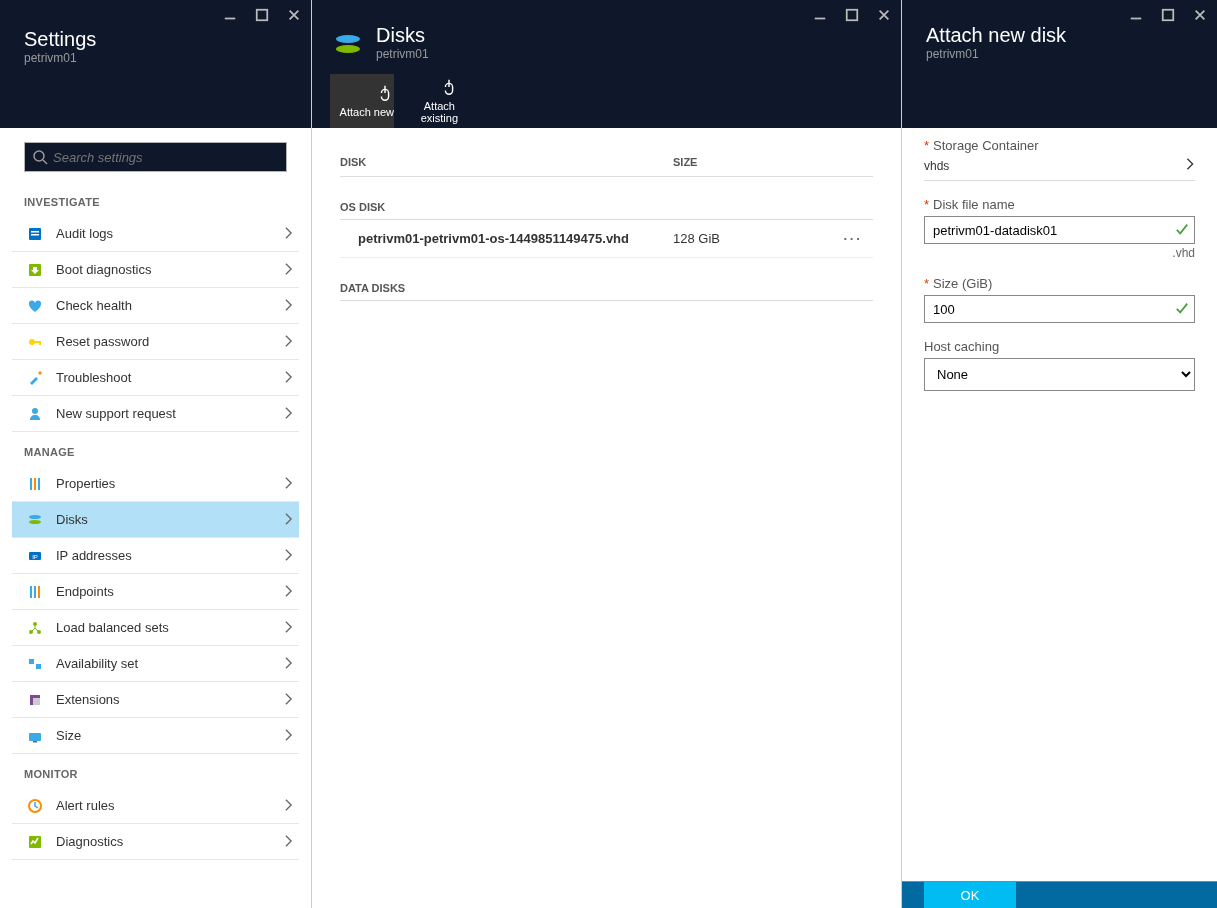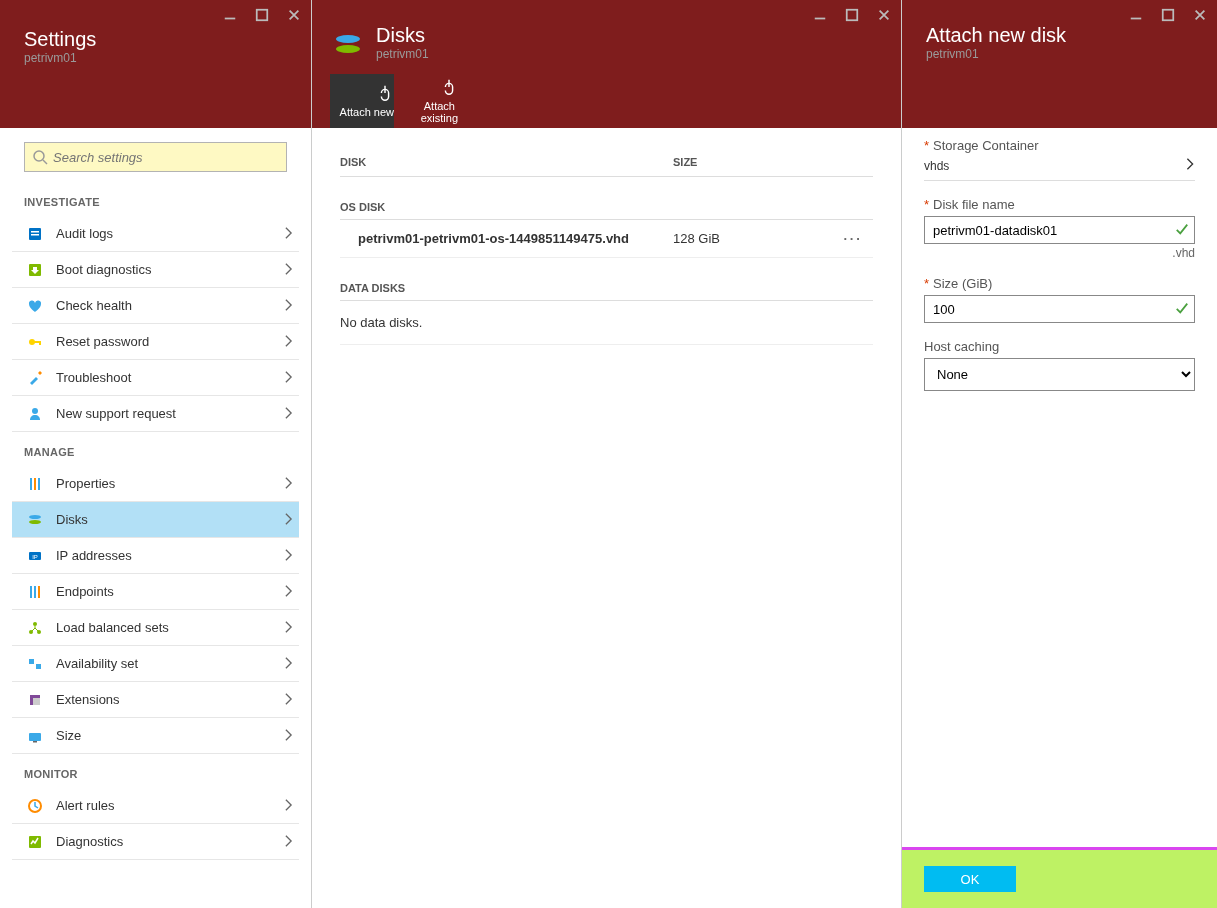--- a/index.html
+++ b/index.html
@@ -1,39 +1,39 @@
 <!DOCTYPE html>
 <html><head>
 <meta charset="utf-8">
 <style>
   * { box-sizing: border-box; margin: 0; padding: 0; }
   body { font-family: "Segoe UI", Arial, sans-serif; font-size: 13px; color: #333; background: #fff; width: 1217px; height: 908px; overflow: hidden; display:flex; }
   .blade { height: 908px; display:flex; flex-direction:column; border-right: 1px solid #ccc; }
   .blade.settings { width: 312px; }
   .blade.disks { width: 590px; }
   .blade.attach { width: 315px; border-right:none; }
-  .blade-header { background: #7f1d1d; color:#fff; position:relative; }
+  .blade-header { background: #0f172a; color:#fff; position:relative; }
   .blade-header.tall { height: 128px; }
   .win-controls { position:absolute; top:6px; right:8px; display:flex; gap:14px; }
   .wc { width:18px; height:18px; display:flex; align-items:center; justify-content:center; cursor:pointer; color:#bbb; }
   .wc svg { width:14px; height:14px; }
   .title { font-size: 20px; font-weight: 300; }
   .subtitle { font-size: 12px; color: #9a9a9a; }
   .settings .hdr-inner { padding: 28px 20px 0 24px; }
   .disks .hdr-inner { padding: 24px 20px 0 20px; display:flex; align-items:flex-start; gap:12px; }
   .attach .hdr-inner { padding: 24px 20px 0 24px; }
   .disk-icon-big { width:32px; height:32px; margin-top:4px; }
   .toolbar { position:absolute; left:0; bottom:0; height:54px; display:flex; padding-left:0; }
   .tool-btn { width:64px; height:54px; color:#fff; display:flex; flex-direction:column; align-items:flex-end; justify-content:center; gap:2px; font-size:11px; cursor:pointer; text-align:center; line-height:1.1; }
   .tool-btn.active { background: #333; }
   .tool-btn svg { width:18px; height:18px; }
   .blade-body { flex:1; overflow:auto; background:#fff; }
   
   .search-wrap { padding: 14px 24px 10px 24px; }
-  .search-inp { width:100%; height:30px; border:1px solid #b3b3b3; padding:0 8px 0 28px; font-style:italic; color:#888; font-size:13px; background:#fef9c3; }
+  .search-inp { width:100%; height:30px; border:1px solid #b3b3b3; padding:0 8px 0 28px; font-style:italic; color:#888; font-size:13px; background:#0f172a; }
   .search-rel { position:relative; }
   .search-icn { position:absolute; left:8px; top:7px; width:16px; height:16px; color:#999; }
   .sect-hdr { padding: 14px 24px 8px 24px; font-size:11px; font-weight:600; color:#666; letter-spacing:0.3px; }
   .s-item { display:flex; align-items:center; height:36px; padding:0 14px 0 14px; margin:0 12px; border-bottom:1px solid #e6e6e6; cursor:pointer; position:relative; }
   .s-item.selected { background:#b2e0f6; }
   .s-icon { width:18px; height:18px; margin-right:12px; display:flex; align-items:center; justify-content:center; }
   .s-icon svg, .s-icon .glyph { width:16px; height:16px; }
   .chev { position:absolute; right:6px; top:10px; color:#666; }
   .chev svg { width:9px; height:14px; }
   
@@ -52,21 +52,21 @@
   .fgroup { margin-bottom: 16px; }
   .flabel { font-size:13px; color:#555; display:block; margin-bottom:4px; }
   .req { color:#d83b01; margin-right:4px; }
   .sel-row { display:flex; align-items:center; justify-content:space-between; border-bottom:1px solid #ddd; padding-bottom:6px; cursor:pointer; }
   .sel-val { font-size:12px; color:#333; }
   .finput { width:100%; height:28px; border:1px solid #888; padding:0 26px 0 8px; font-size:13px; }
   .frel { position:relative; }
   .valid-mark { position:absolute; right:6px; top:6px; color:#4aa03f; }
   .suffix { text-align:right; font-size:12px; color:#666; margin-top:2px; }
   .fselect { width:100%; height:33px; border:1px solid #888; padding:0 8px; font-size:13px; background:#fff; }
-  .footer { border-top:3px solid #d946ef; padding:16px 22px; background:#bef264; }
+  .footer { border-top:1px solid #d946ef; padding:0 22px; background:#0369a1; }
   .ok-btn { background:#00bcf2; color:#fff; border:none; width:92px; height:26px; font-size:13px; cursor:pointer; }
 </style>
 </head>
 <body>
 
 <div class="blade settings">
   <div class="blade-header tall">
     <div class="win-controls">
       <div class="wc">
           <svg viewBox="0 0 16 16">
@@ -359,21 +359,20 @@
         <div class="dcol-size">SIZE</div>
         <div class="dcol-act"></div>
       </div>
       <div class="sub-hdr">OS DISK</div>
       <div class="drow">
         <div class="dcol-name">petrivm01-petrivm01-os-1449851149475.vhd</div>
         <div class="dcol-size">128 GiB</div>
         <div class="dcol-act dots">···</div>
       </div>
       <div class="sub-hdr">DATA DISKS</div>
-      <div class="empty">No data disks.</div>
     </div>
   </div>
 </div>
 
 <div class="blade attach">
   <div class="blade-header tall">
     <div class="win-controls">
       <div class="wc">
           <svg viewBox="0 0 16 16">
             <path d="M2 12h12" stroke="currentColor" stroke-width="2"></path>

